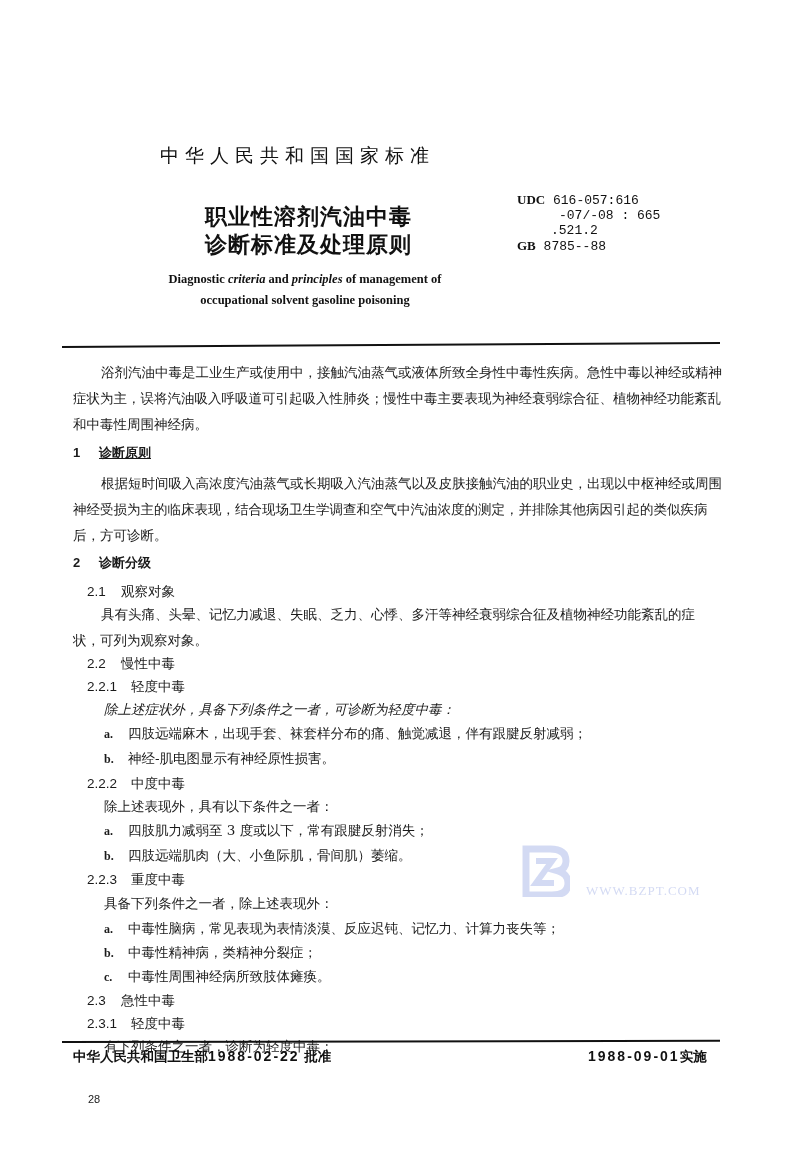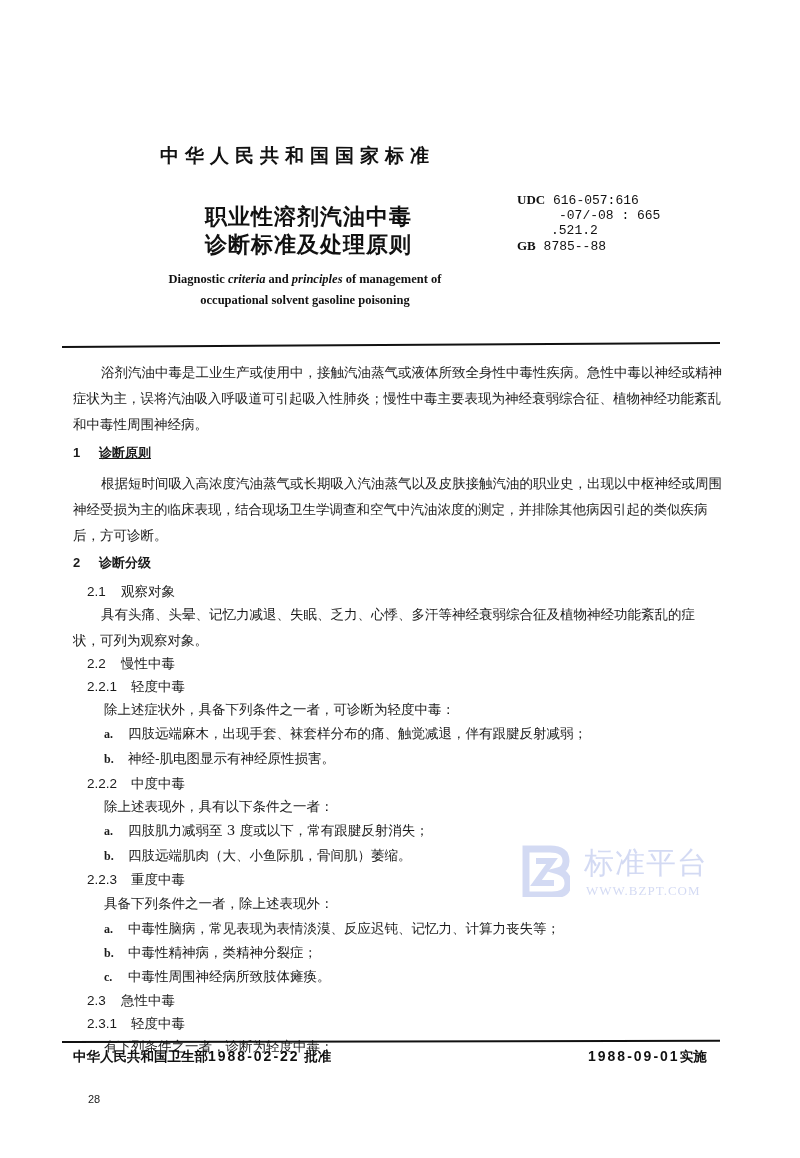--- a/index.html
+++ b/index.html
@@ -13,21 +13,21 @@
       position: relative;
       overflow: hidden;
       font-family: "DejaVu Serif", "Liberation Serif", serif;
       color: #1a1a1a;
     }
     .abs { position: absolute; }
 
     .std-header {
       left: 160px; top: 143px;
       font-family: "DejaVu Sans", "Liberation Sans", sans-serif;
-      font-weight: bold;
+      font-weight: normal;
       font-size: 19px;
       letter-spacing: 6px;
       color: #111;
     }
     .title-cn {
       left: 205px;
       font-family: "DejaVu Sans", "Liberation Sans", sans-serif;
       font-weight: bold;
       font-size: 22px;
       letter-spacing: 1px;
@@ -178,21 +178,21 @@
 </div>
 <div class="abs text para indent1" style="top:601px; width:640px;">具有头痛、头晕、记忆力减退、失眠、乏力、心悸、多汗等神经衰弱综合征及植物神经功能紊乱的症状，可列为观察对象。</div>
 
 <div class="abs text" style="left:87px; top:650px;">
   <span class="sec num">2.2</span><span>慢性中毒</span>
 </div>
 
 <div class="abs text" style="left:87px; top:673px;">
   <span class="sec3 num">2.2.1</span><span>轻度中毒</span>
 </div>
-<div class="abs text" style="left:104px; top:696px;">除上述症状外，具备下列条件之一者，可诊断为轻度中毒：</div>
+<div class="abs text" style="left:104px; top:696px;font-style:italic;">除上述症状外，具备下列条件之一者，可诊断为轻度中毒：</div>
 <div class="abs text" style="left:104px; top:720px;">
   <span class="item-mark">a.</span><span>四肢远端麻木，出现手套、袜套样分布的痛、触觉减退，伴有跟腱反射减弱；</span>
 </div>
 <div class="abs text" style="left:104px; top:745px;">
   <span class="item-mark">b.</span><span>神经-肌电图显示有神经原性损害。</span>
 </div>
 
 <div class="abs text" style="left:87px; top:770px;">
   <span class="sec3 num">2.2.2</span><span>中度中毒</span>
 </div>
@@ -234,15 +234,14 @@
 <div class="abs footer-right">
   <span class="date">1988-09-01</span><span>实施</span>
 </div>
 <div class="abs page-num">28</div>
 
 <div class="abs watermark">
   <svg class="wm-logo" viewBox="0 0 48 52">
     <path d="M4 4 H28 Q44 4 44 16 Q44 24 36 26 Q46 29 46 38 Q46 50 30 50 H4 Z" fill="none" stroke="#a9b6e8" stroke-width="7"></path>
     <path d="M14 16 H30 L14 38 H32" fill="none" stroke="#a9b6e8" stroke-width="6"></path>
   </svg>
-  <span class="wm-text">标准平台</span>
   <span class="wm-url">WWW.BZPT.COM</span>
 </div>
 
 </body></html>

